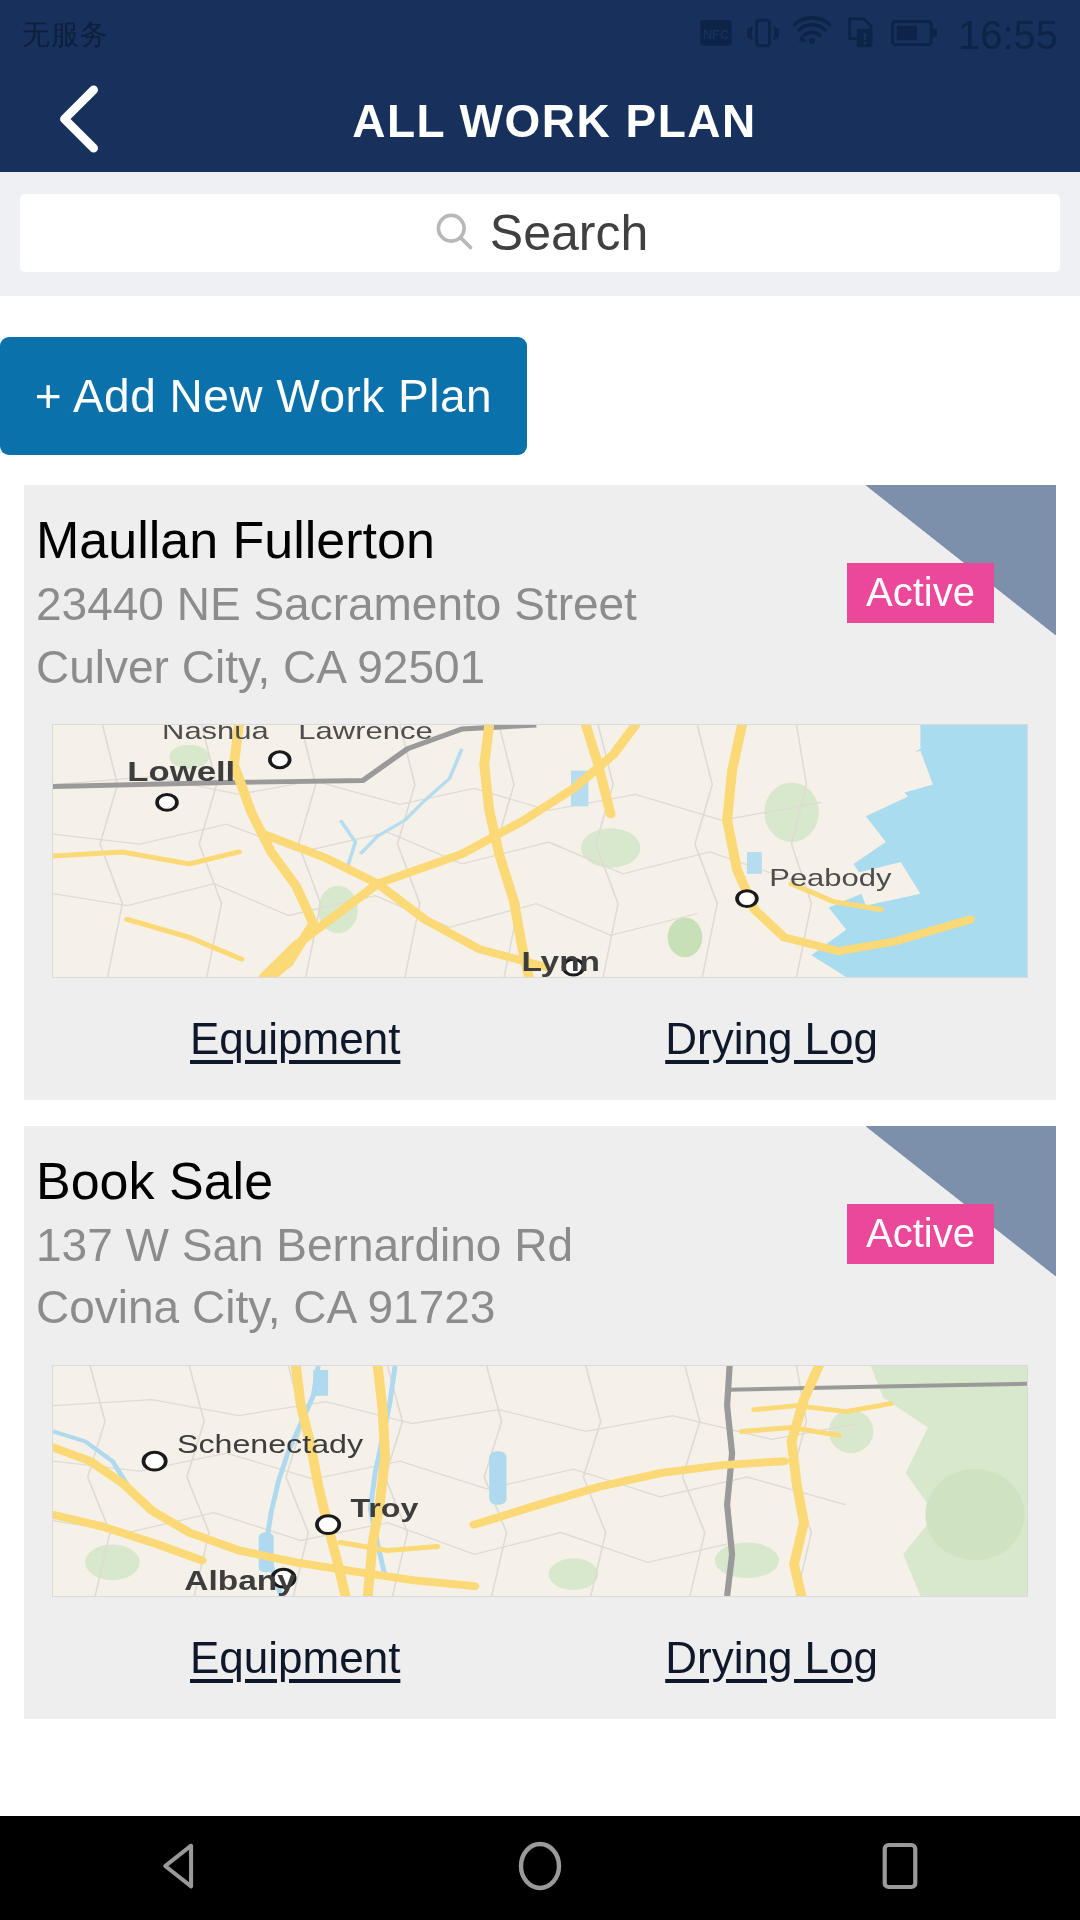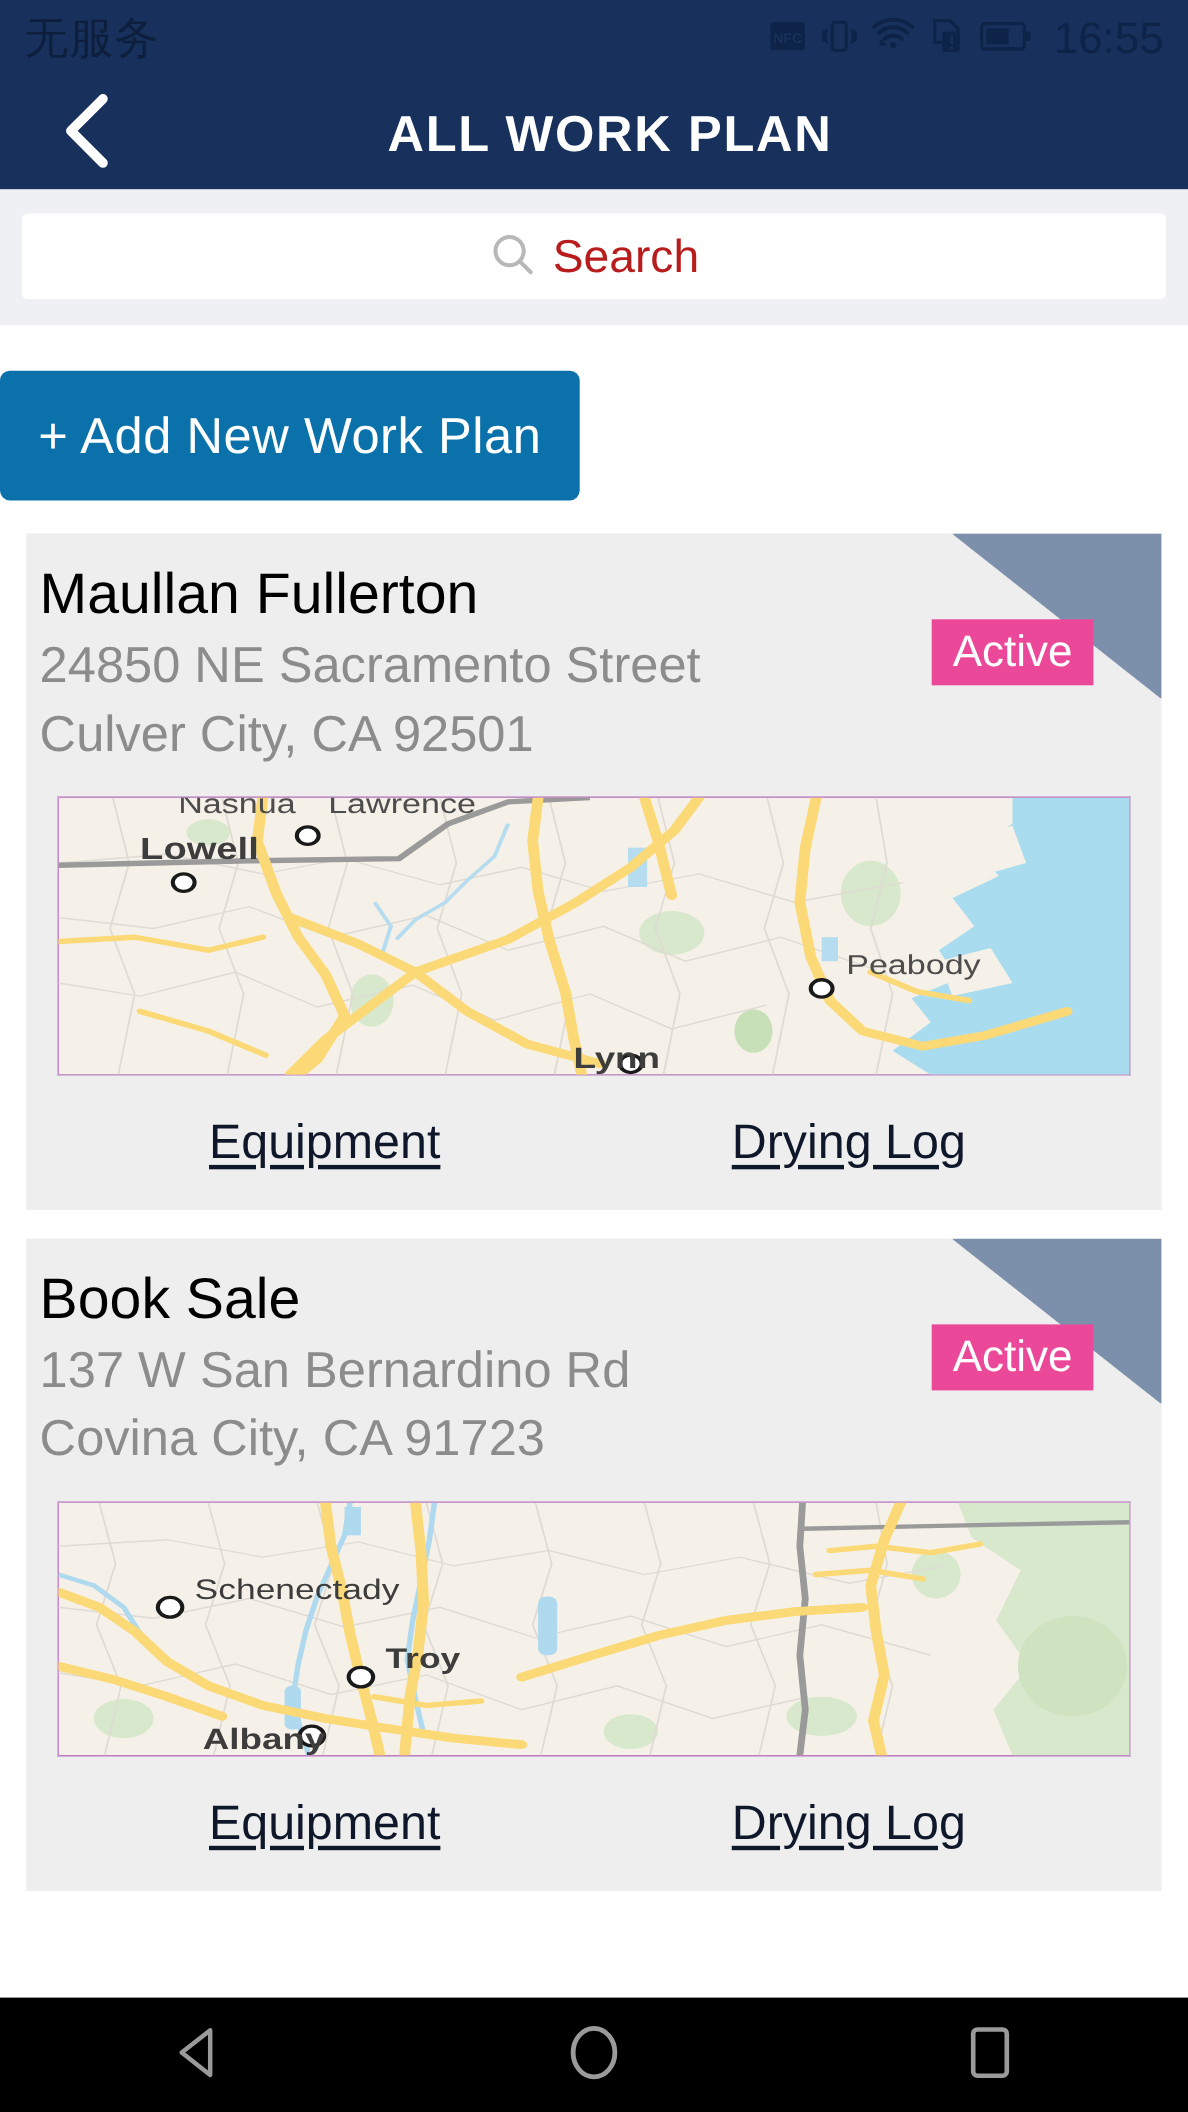--- a/index.html
+++ b/index.html
@@ -9,21 +9,21 @@
     font-family: "Liberation Sans", sans-serif;
     overflow: hidden;
   }
   .phone { position: relative; width: 1080px; height: 1920px; background:#ffffff; }
 
   
   .statusbar {
     position: relative; height: 70px; background: #17315c;
     display: flex; align-items: center; padding: 0 22px;
   }
-  .carrier { color: #0d1f3d; font-size: 40px; letter-spacing: 1px; line-height: 1; }
+  .carrier { color: #0d1f3d; font-size: 28px; letter-spacing: 1px; line-height: 1; }
   .status-right { margin-left: auto; display: flex; align-items: center; gap: 13px; }
   .sicon { display: block; }
   .clock { color: #0d2347; font-size: 40px; margin-left: 8px; line-height: 1; }
 
   
   .appbar {
     position: relative; height: 102px; background: #17315c;
     display: flex; align-items: center; justify-content: center;
   }
   .backbtn {
@@ -34,21 +34,21 @@
     color: #ffffff; font-size: 46px; font-weight: bold; letter-spacing: 1.5px; margin-left: 29px;
   }
 
   
   .searchwrap { background: #eff0f3; padding: 22px 20px 24px 20px; }
   .searchbar {
     height: 78px; background: #ffffff; border-radius: 5px;
     display: flex; align-items: center; justify-content: center; gap: 14px;
   }
   .searchbar .mag { flex: 0 0 auto; }
-  .searchtext { color: #b91c1c; font-size: 42px; line-height: 1; }
+  .searchtext { color: #404040; font-size: 50px; line-height: 1; }
 
   
   .addwrap { background: #ffffff; padding: 41px 0 30px 0; display: flex; justify-content: flex-start; }
   .addbtn {
     width: 527px; height: 118px; background: #0a71ab; border: none; border-radius: 9px;
     color: #ffffff; font-size: 46px; letter-spacing: 0.5px;
     font-family: "Liberation Sans", sans-serif;
     display: flex; align-items: center; justify-content: center;
   }
 
@@ -168,21 +168,21 @@
   <div class="addwrap">
     <button class="addbtn">+ Add New Work Plan</button>
   </div>
 
   <div class="cards">
 
     <div class="card">
       <div class="ribbon"></div>
       <div class="card-head">
         <div class="card-title">Maullan Fullerton</div>
-        <div class="card-addr">24850 NE Sacramento Street</div>
+        <div class="card-addr">23440 NE Sacramento Street</div>
         <div class="card-addr">Culver City, CA 92501</div>
         <div class="badge">Active</div>
       </div>
 
       <div class="maparea">
         <svg class="map-svg" viewBox="0 0 786 254" preserveAspectRatio="none">
           <rect x="0" y="0" width="786" height="254" fill="#f6f1e8"></rect>
 
           <path d="M700 0 L786 0 L786 254 L640 254 L612 232 L640 206 L626 184 L660 166 L646 140 L672 118 L656 92 L690 72 L672 46 L700 24 Z" fill="#aadcf0"></path>
           <path d="M660 40 L700 26 L710 60 L676 72 Z" fill="#f6f1e8"></path>

